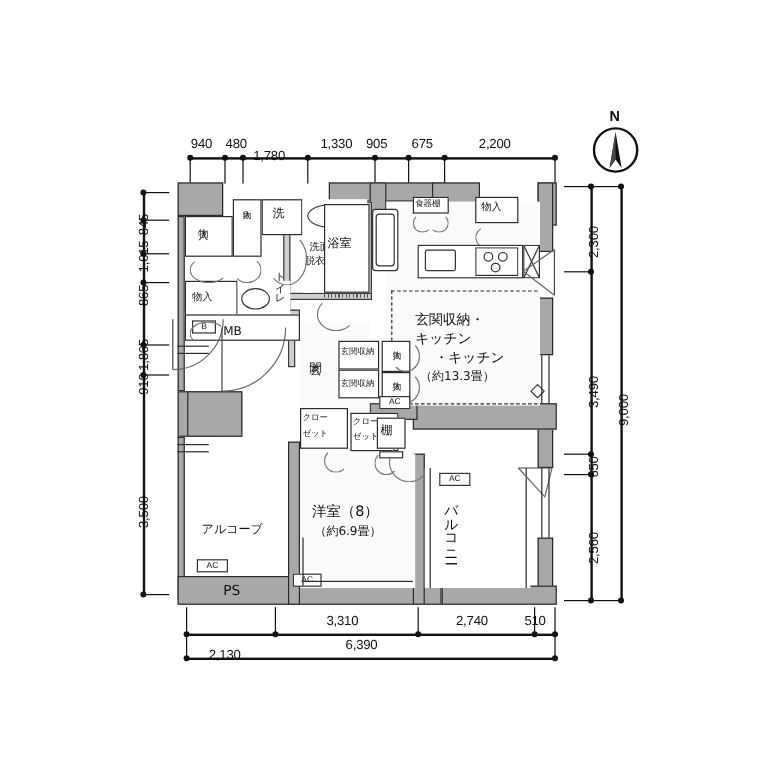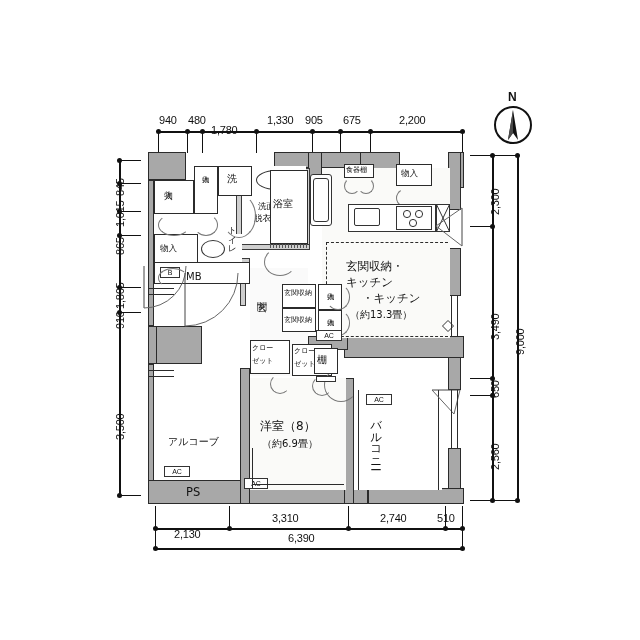--- a/index.html
+++ b/index.html
@@ -141,21 +141,21 @@
     <div class="tick" style="left:155px;top:506px;height:22px;"></div>
     <div class="tick" style="left:229px;top:506px;height:22px;"></div>
     <div class="tick" style="left:348px;top:506px;height:22px;"></div>
     <div class="tick" style="left:445px;top:506px;height:22px;"></div>
     <div class="tick" style="left:462px;top:506px;height:22px;"></div>
     <div class="dot" style="left:152.5px;top:525.5px;"></div>
     <div class="dot" style="left:226.5px;top:525.5px;"></div>
     <div class="dot" style="left:345.5px;top:525.5px;"></div>
     <div class="dot" style="left:442.5px;top:525.5px;"></div>
     <div class="dot" style="left:459.5px;top:525.5px;"></div>
-    <div class="dimtxt" style="left:174px;top:528px;">2,130</div>
+    <div class="dimtxt" style="left:174px;top:540px;">2,130</div>
     <div class="dimtxt" style="left:272px;top:512px;">3,310</div>
     <div class="dimtxt" style="left:380px;top:512px;">2,740</div>
     <div class="dimtxt" style="left:437px;top:512px;">510</div>
   </div>
   <div>
     <div class="dimline dimh" style="left:155px;top:548px;width:307px;"></div>
     <div class="tick" style="left:155px;top:528px;height:20px;"></div>
     <div class="tick" style="left:462px;top:528px;height:20px;"></div>
     <div class="dot" style="left:152.5px;top:545.5px;"></div>
     <div class="dot" style="left:459.5px;top:545.5px;"></div>

